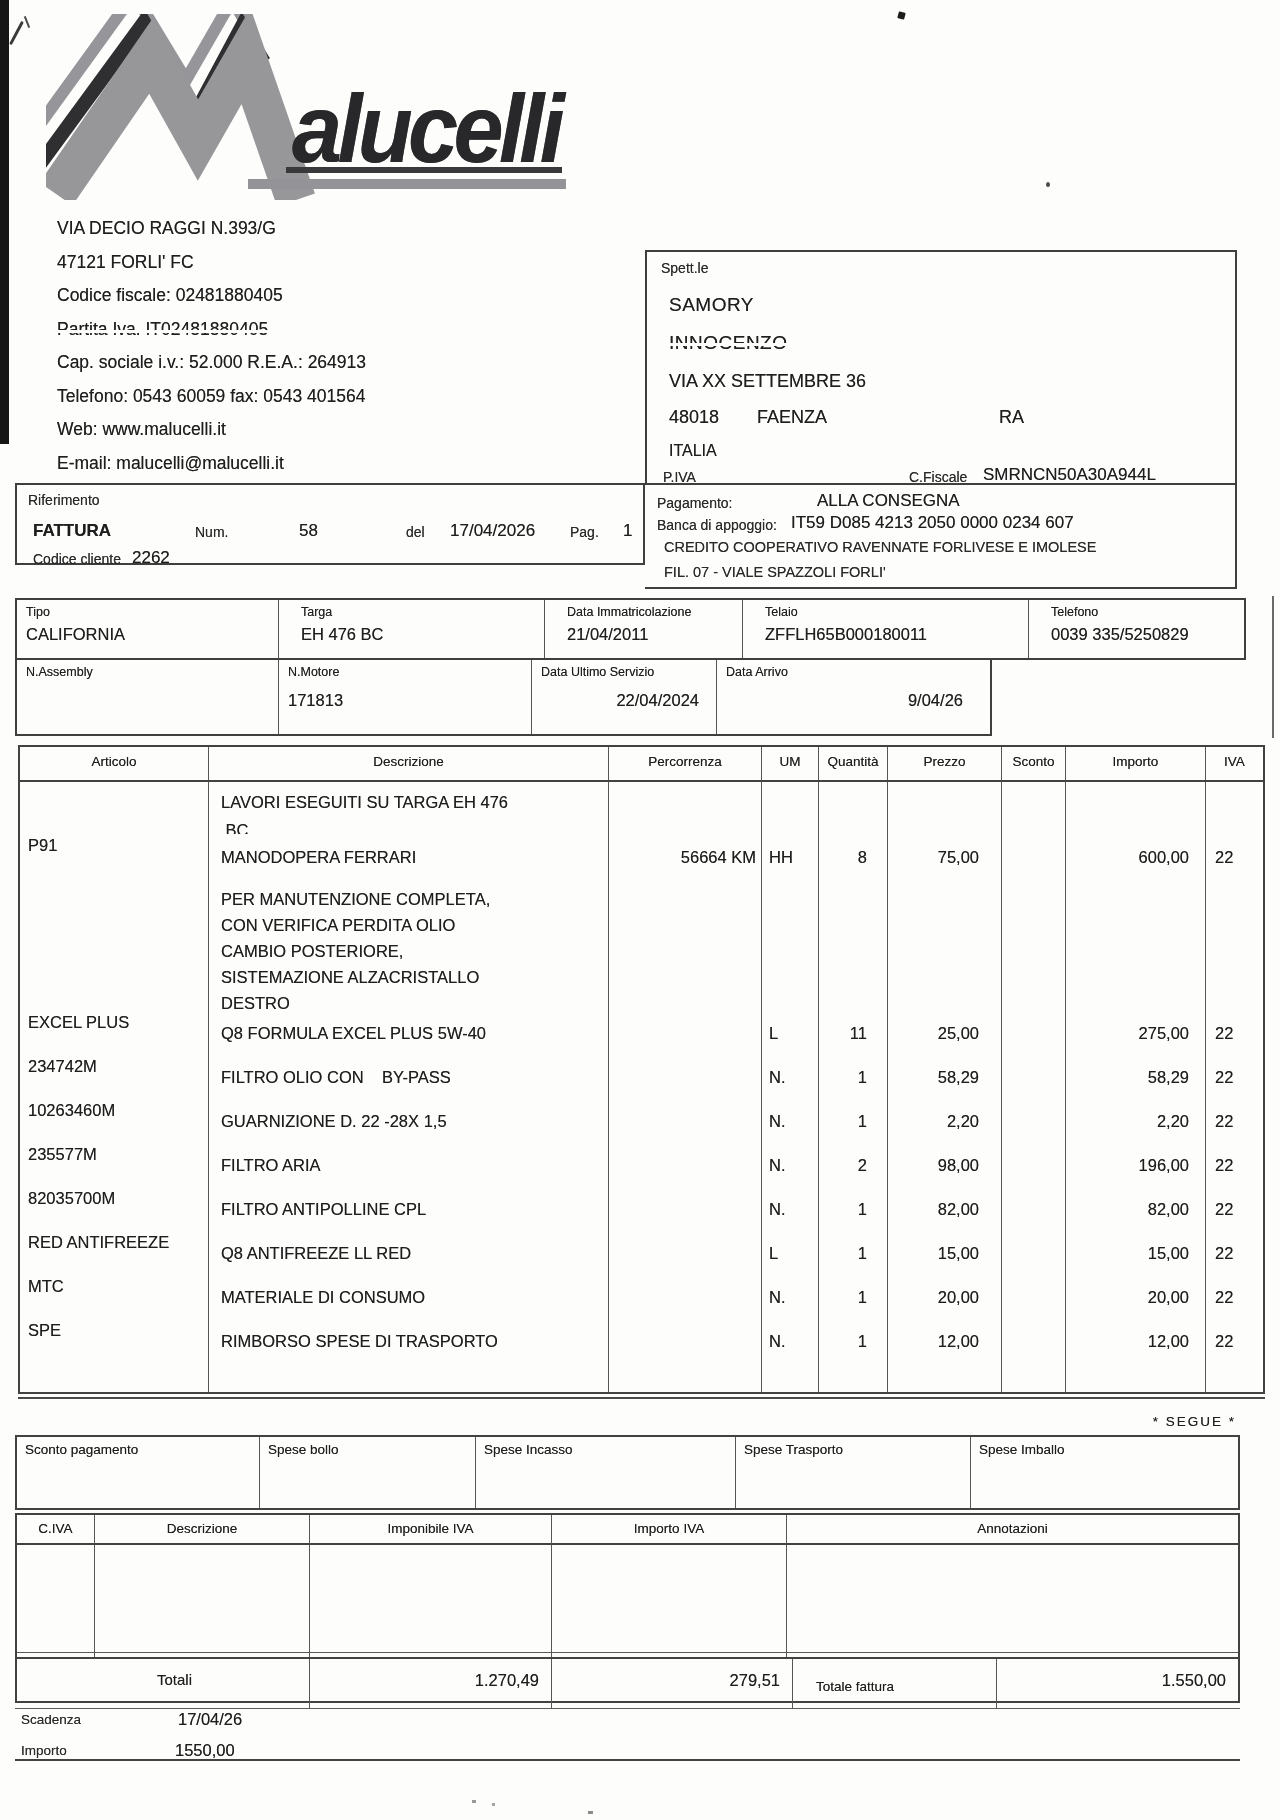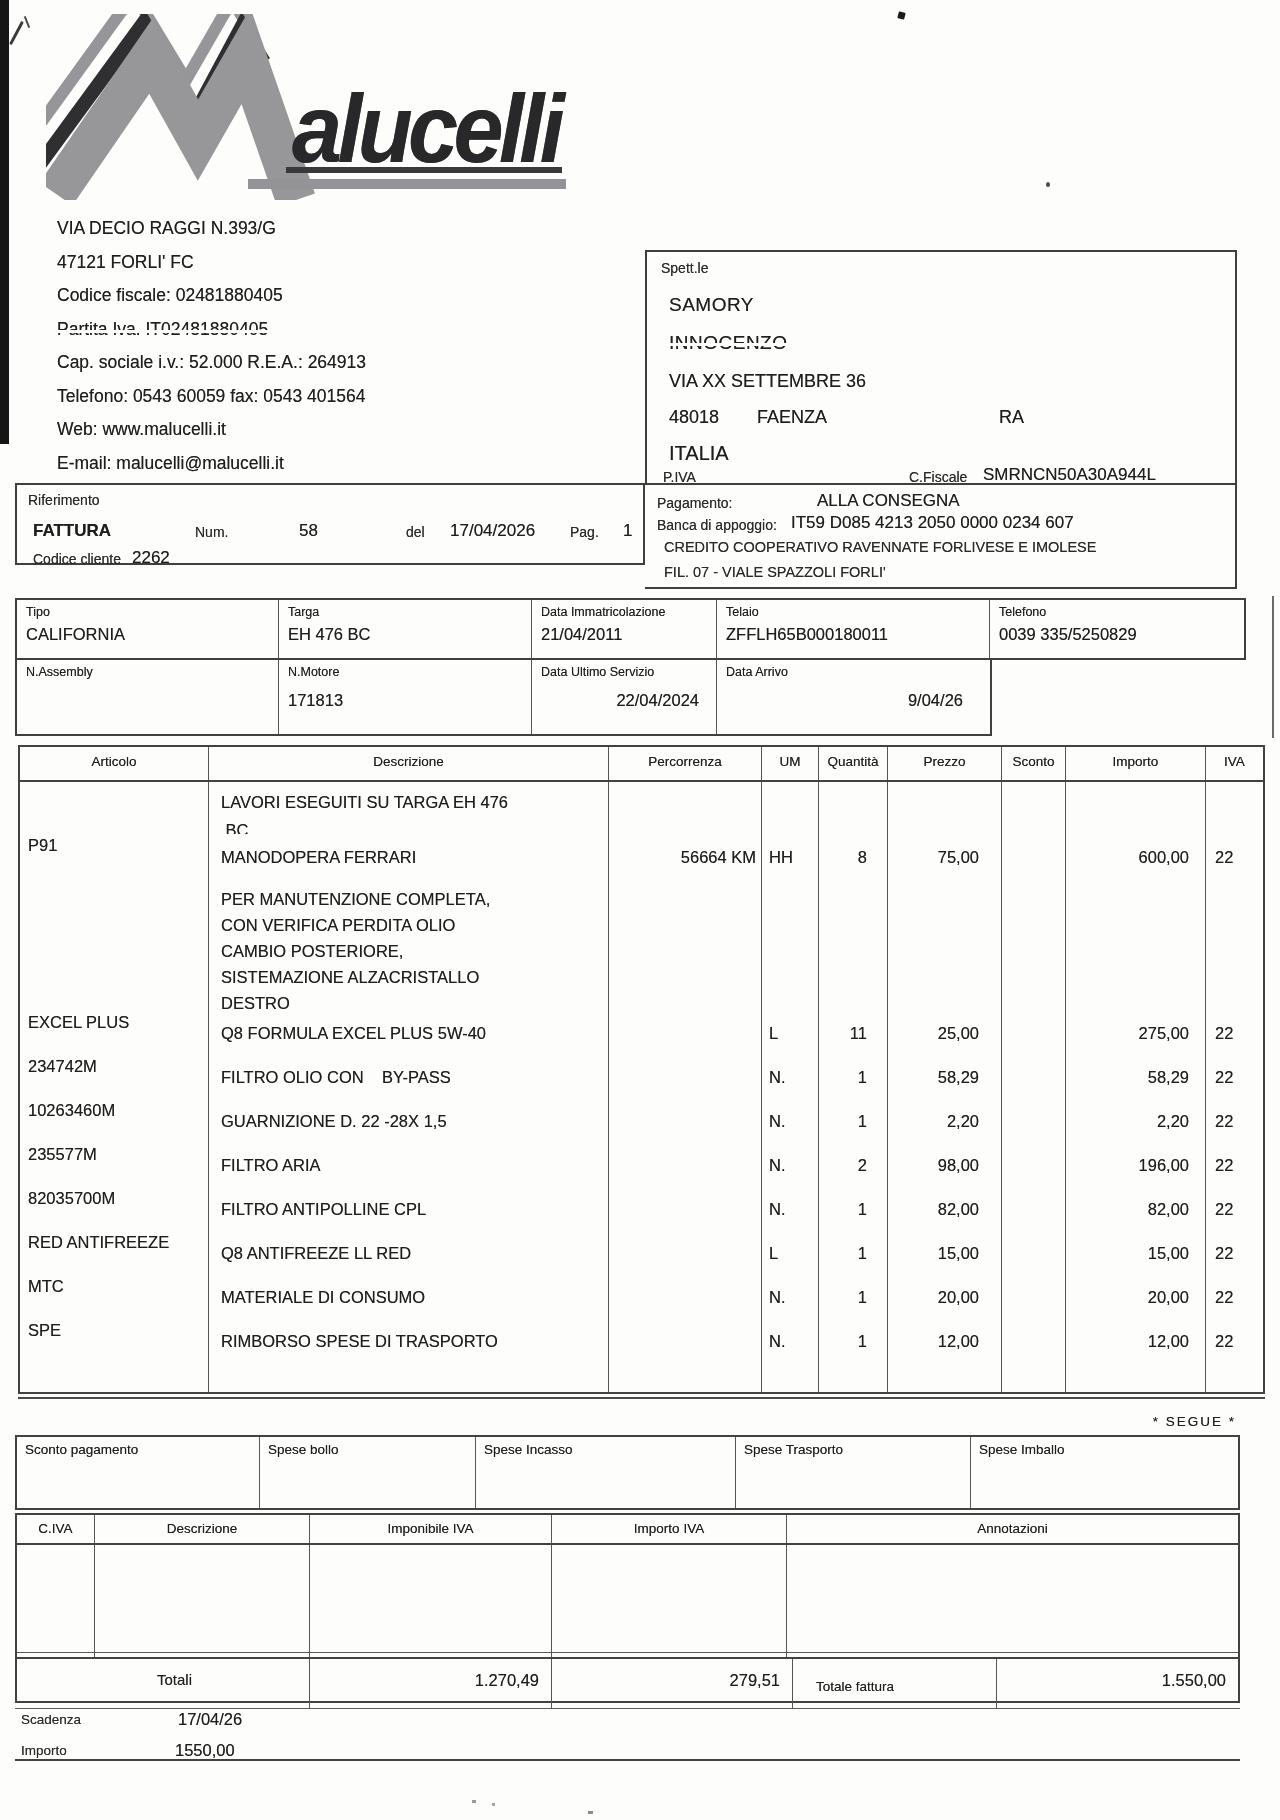--- a/index.html
+++ b/index.html
@@ -28,21 +28,21 @@
   .lbl  { font-size:14px; color:#2a2a2a; }
   .val  { font-size:17px; }
   .big  { font-size:19px; letter-spacing:.5px; }
 
   .ref-box { left:15px; top:483px; width:630px; height:82px; }
   .pay-box { left:645px; top:483px; width:592px; height:106px; border-left:none; }
 
   
   .vrow { position:absolute; border:2px solid #3f3f3f; display:grid; }
   .vrow1 { left:15px; top:598px; width:1231px; height:62px;
-           grid-template-columns:262px 253px 185px 273px 254px; }
+           grid-template-columns:262px 253px 185px 273px 254px;gap:13px; }
   .vrow2 { left:15px; top:660px; width:977px; height:76px; border-top:none;
            grid-template-columns:262px 253px 185px 273px; }
   .vcell { border-right:1px solid #555; padding:5px 9px 0 9px; }
   .vcell:last-child { border-right:none; }
   .vcell .lab { font-size:12.5px; display:block; }
   .vcell .v   { font-size:16.5px; display:block; margin-top:6px; white-space:pre; }
   .vcell .v.r { text-align:right; padding-right:8px; }
 
   
   .items { left:18px; top:745px; width:1247px; border:2px solid #424242; position:absolute; background:transparent; }
@@ -134,21 +134,21 @@
 </div>
 
 <div class="box customer-box">
   <span class="abs lbl" style="left:14px;top:8px;">Spett.le</span>
   <span class="abs big" style="left:22px;top:42px;">SAMORY</span>
   <span class="abs big dropout" style="left:22px;top:80px;">INNOCENZO</span>
   <span class="abs val" style="left:22px;top:119px;font-size:18px;">VIA XX SETTEMBRE 36</span>
   <span class="abs val" style="left:22px;top:155px;font-size:18px;">48018</span>
   <span class="abs val" style="left:110px;top:155px;font-size:18px;">FAENZA</span>
   <span class="abs val" style="left:352px;top:155px;font-size:18px;">RA</span>
-  <span class="abs val" style="left:22px;top:190px;font-size:20px;">ITALIA</span>
+  <span class="abs val" style="left:22px;top:190px;font-size:16px;">ITALIA</span>
   <span class="abs lbl" style="left:16px;top:217px;">P.IVA</span>
   <span class="abs lbl" style="left:262px;top:217px;">C.Fiscale</span>
   <span class="abs val" style="left:336px;top:213px;">SMRNCN50A30A944L</span>
 </div>
 
 <div class="box ref-box">
   <span class="abs lbl" style="left:11px;top:7px;">Riferimento</span>
   <span class="abs val" style="left:16px;top:36px;font-weight:700;">FATTURA</span>
   <span class="abs lbl" style="left:178px;top:39px;">Num.</span>
   <span class="abs val" style="left:282px;top:36px;">58</span>

